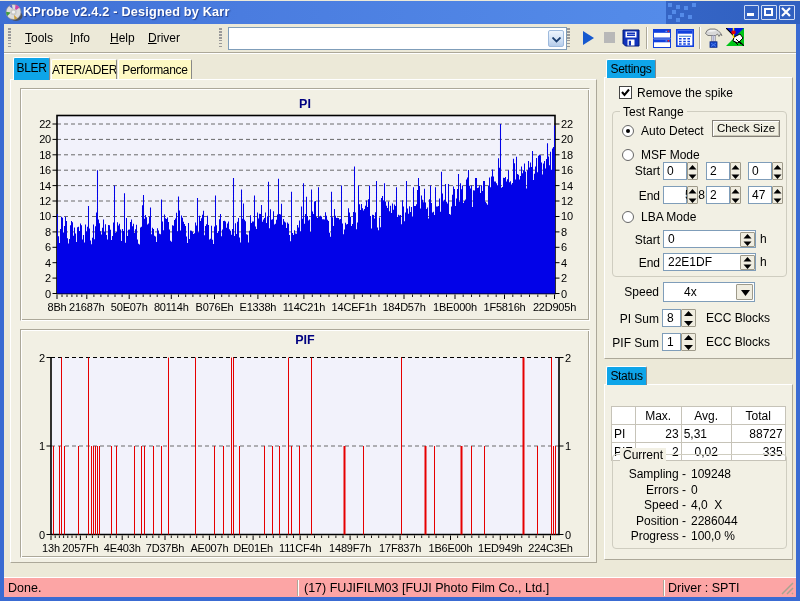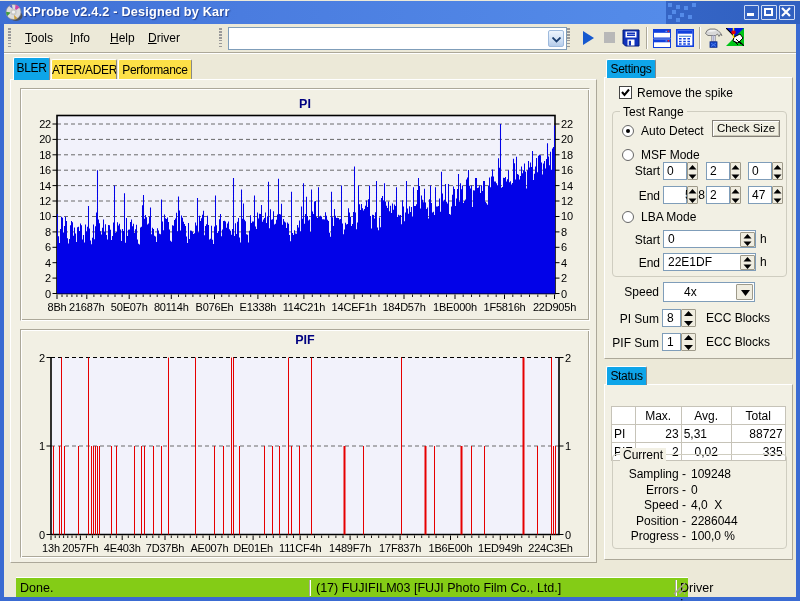--- a/index.html
+++ b/index.html
@@ -14,21 +14,21 @@
 
 #menuband{left:4px;top:24px;width:792px;height:29px;background:#ece9d8;border-bottom:1px solid #aca899;box-shadow:0 1px 0 #fff}
 .grip{top:4px;width:3px;height:20px;background:repeating-linear-gradient(180deg,#999 0,#999 1.5px,#ece9d8 1.5px,#ece9d8 3px)}
 .mi{top:7px;height:16px}
 
 #combo{left:224px;top:3px;width:339px;height:23px;border:1px solid #7f9db9;background:#fff;padding:1px}
 #combosel{position:absolute;left:2px;top:2px;right:19px;bottom:2px;background:#3166c8;color:#0a1f60;font-family:"Liberation Mono",monospace;font-weight:bold;font-size:13px;line-height:17px;padding-left:3px;white-space:nowrap;overflow:hidden}
 #combobtn{position:absolute;right:2px;top:2px;width:16px;bottom:2px;background:linear-gradient(180deg,#eef5fd,#cfe0f5 60%,#b5ccea);border:1px solid #9ebadd;border-radius:2px;color:#245a9e;font-size:11px;text-align:center;line-height:16px;font-weight:bold}
 .tsep{top:3px;width:1px;height:22px;background:#aca899;box-shadow:1px 0 0 #fff}
 
-.tab{border:1px solid #fff;border-bottom:none;border-right-color:#888;background:#fde047;text-align:center;border-radius:2px 2px 0 0;font-size:12px;letter-spacing:-.3px;overflow:hidden;white-space:nowrap}
+.tab{border:1px solid #fff;border-bottom:none;border-right-color:#888;background:#fef9c3;text-align:center;border-radius:2px 2px 0 0;font-size:12px;letter-spacing:-.3px;overflow:hidden;white-space:nowrap}
 .tabactive{background:#0ea5e9}
 
 .page{background:#f2f0e4;border-top:1px solid #fff;border-left:1px solid #fff;border-right:1px solid #aca899;border-bottom:1px solid #aca899}
 
 .groove{border:1px solid #aca899;border-bottom-color:#fff;border-right-color:#fff;box-shadow:inset 1px 1px 0 #fff,inset -1px -1px 0 #aca899}
 .ctitle{width:100%;text-align:center;color:#000080;font-weight:bold;font-size:12.5px}
 
 .gbox{border:1px solid #cfcdc0;border-radius:4px}
 .glabel{top:-7px;left:7px;background:#f2f0e4;padding:0 3px}
 .chk{width:13px;height:13px;background:#fff;border:1px solid #444}
@@ -36,21 +36,21 @@
 .rdot{position:absolute;left:3px;top:3px;width:4px;height:4px;background:#000;border-radius:50%}
 .btn{background:#f1efe2;border:1px solid #848078;box-shadow:inset 1px 1px 0 #fff,inset -1px -1px 0 #c8c5b5;text-align:center}
 .edit{background:#fff;border:1px solid #7f9db9}
 .spin{background:#f0ede0;border:1px solid #9e9a8a;border-radius:1px}
 .spin svg{display:block;margin:1px auto}
 .lbl{text-align:right}
 
 table{border-collapse:collapse;background:#fff}
 td{border:1px solid #c6c3b8;font-size:12px;padding:0 2px;height:18px;box-sizing:border-box}
 
-#sbar{left:16px;top:577px;width:672px;height:20px;background:#84cc16;border-top:1px solid #fff}
+#sbar{left:4px;top:577px;width:792px;height:20px;background:#fca5a5;border-top:1px solid #fff}
 .sdiv{top:2px;width:1px;height:16px;background:#aca899;box-shadow:1px 0 0 #fff}
 .stext{top:3px;font-size:12.5px}
 </style></head><body>
 <div class="abs" id="titlebar" style="top:1px"></div>
 <svg class="abs" style="left:664px;top:1px" width="40" height="23">
     <g fill="#548be9">
       <rect x="0" y="0" width="40" height="23" fill="none"></rect>
       <rect x="4" y="2" width="4" height="4"></rect>
       <rect x="12" y="4" width="4" height="4"></rect>
       <rect x="8" y="9" width="4" height="4"></rect>

